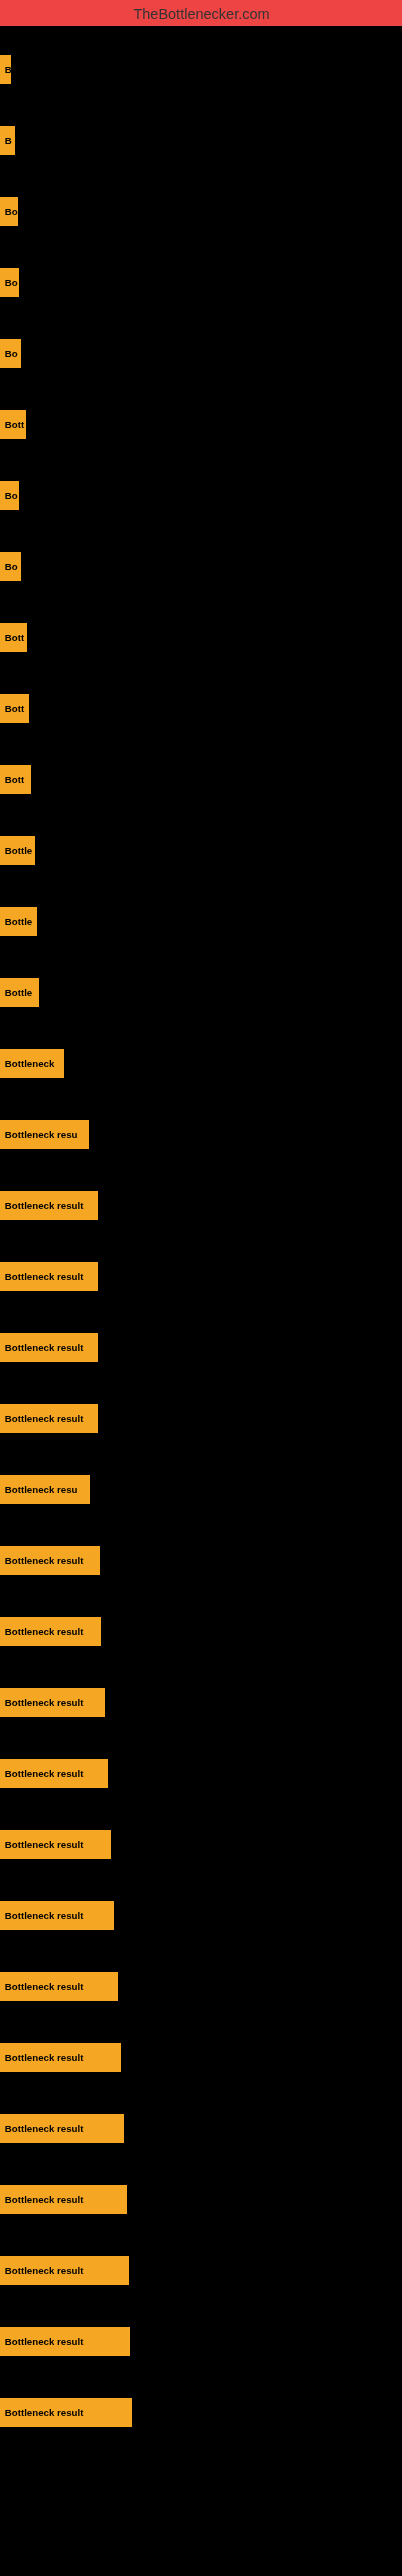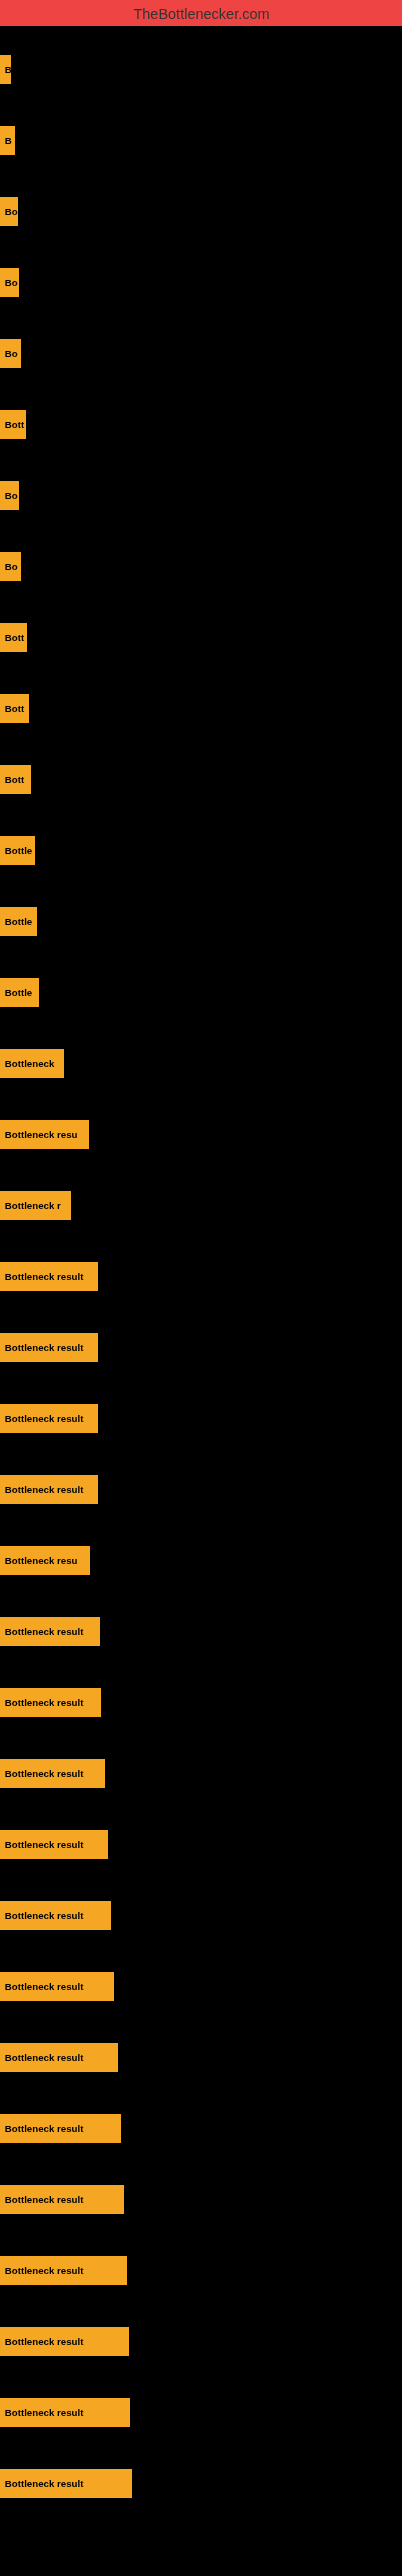--- a/index.html
+++ b/index.html
@@ -103,23 +103,20 @@
     <div class="bar-row">
       <div class="bar-label" style="width: 39px;">Bottle</div>
     </div>
     <div class="bar-row">
       <div class="bar-label" style="width: 64px;">Bottleneck</div>
     </div>
     <div class="bar-row">
       <div class="bar-label" style="width: 89px;">Bottleneck resu</div>
     </div>
     <div class="bar-row">
-      <div class="bar-label" style="width: 71px;">Bottleneck r</div>
-    </div>
-    <div class="bar-row">
       <div class="bar-label" style="width: 98px;">Bottleneck result</div>
     </div>
     <div class="bar-row">
       <div class="bar-label" style="width: 98px;">Bottleneck result</div>
     </div>
     <div class="bar-row">
       <div class="bar-label" style="width: 98px;">Bottleneck result</div>
     </div>
     <div class="bar-row">
       <div class="bar-label" style="width: 98px;">Bottleneck result</div>

